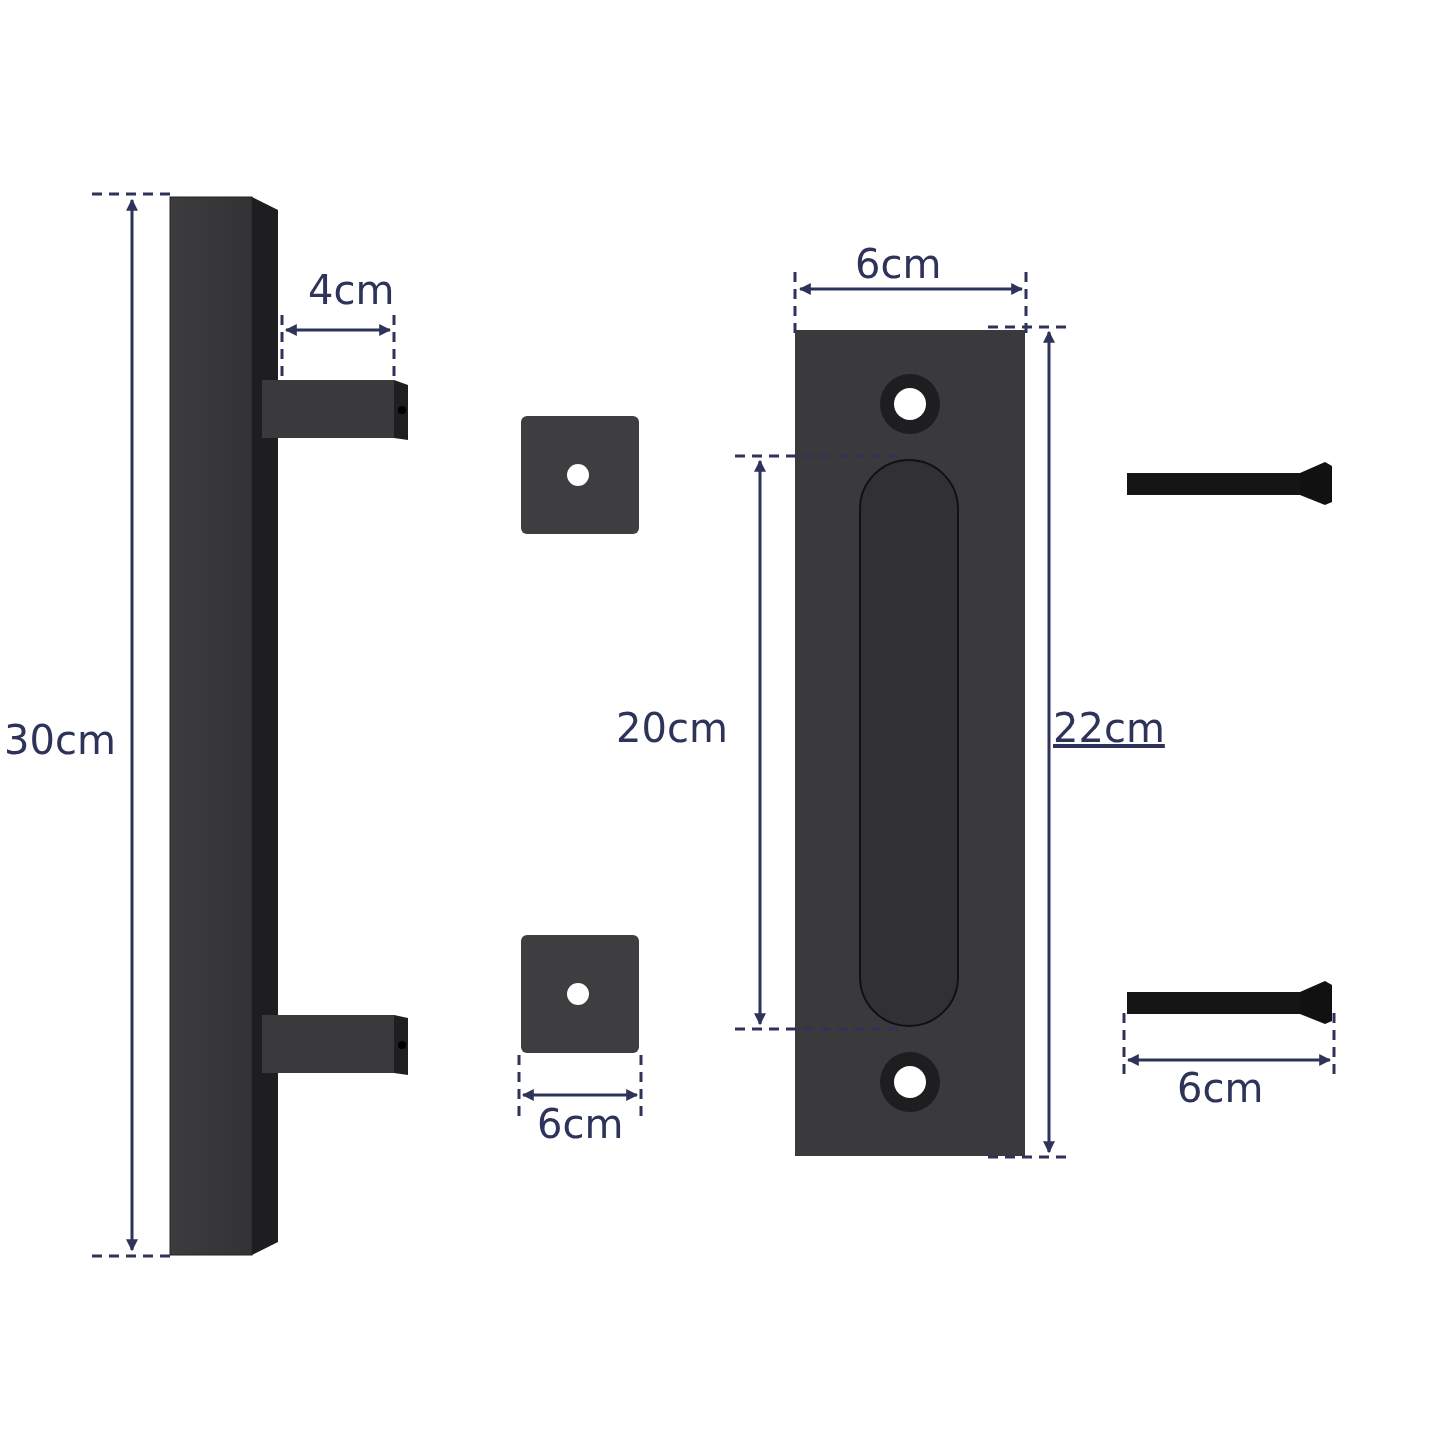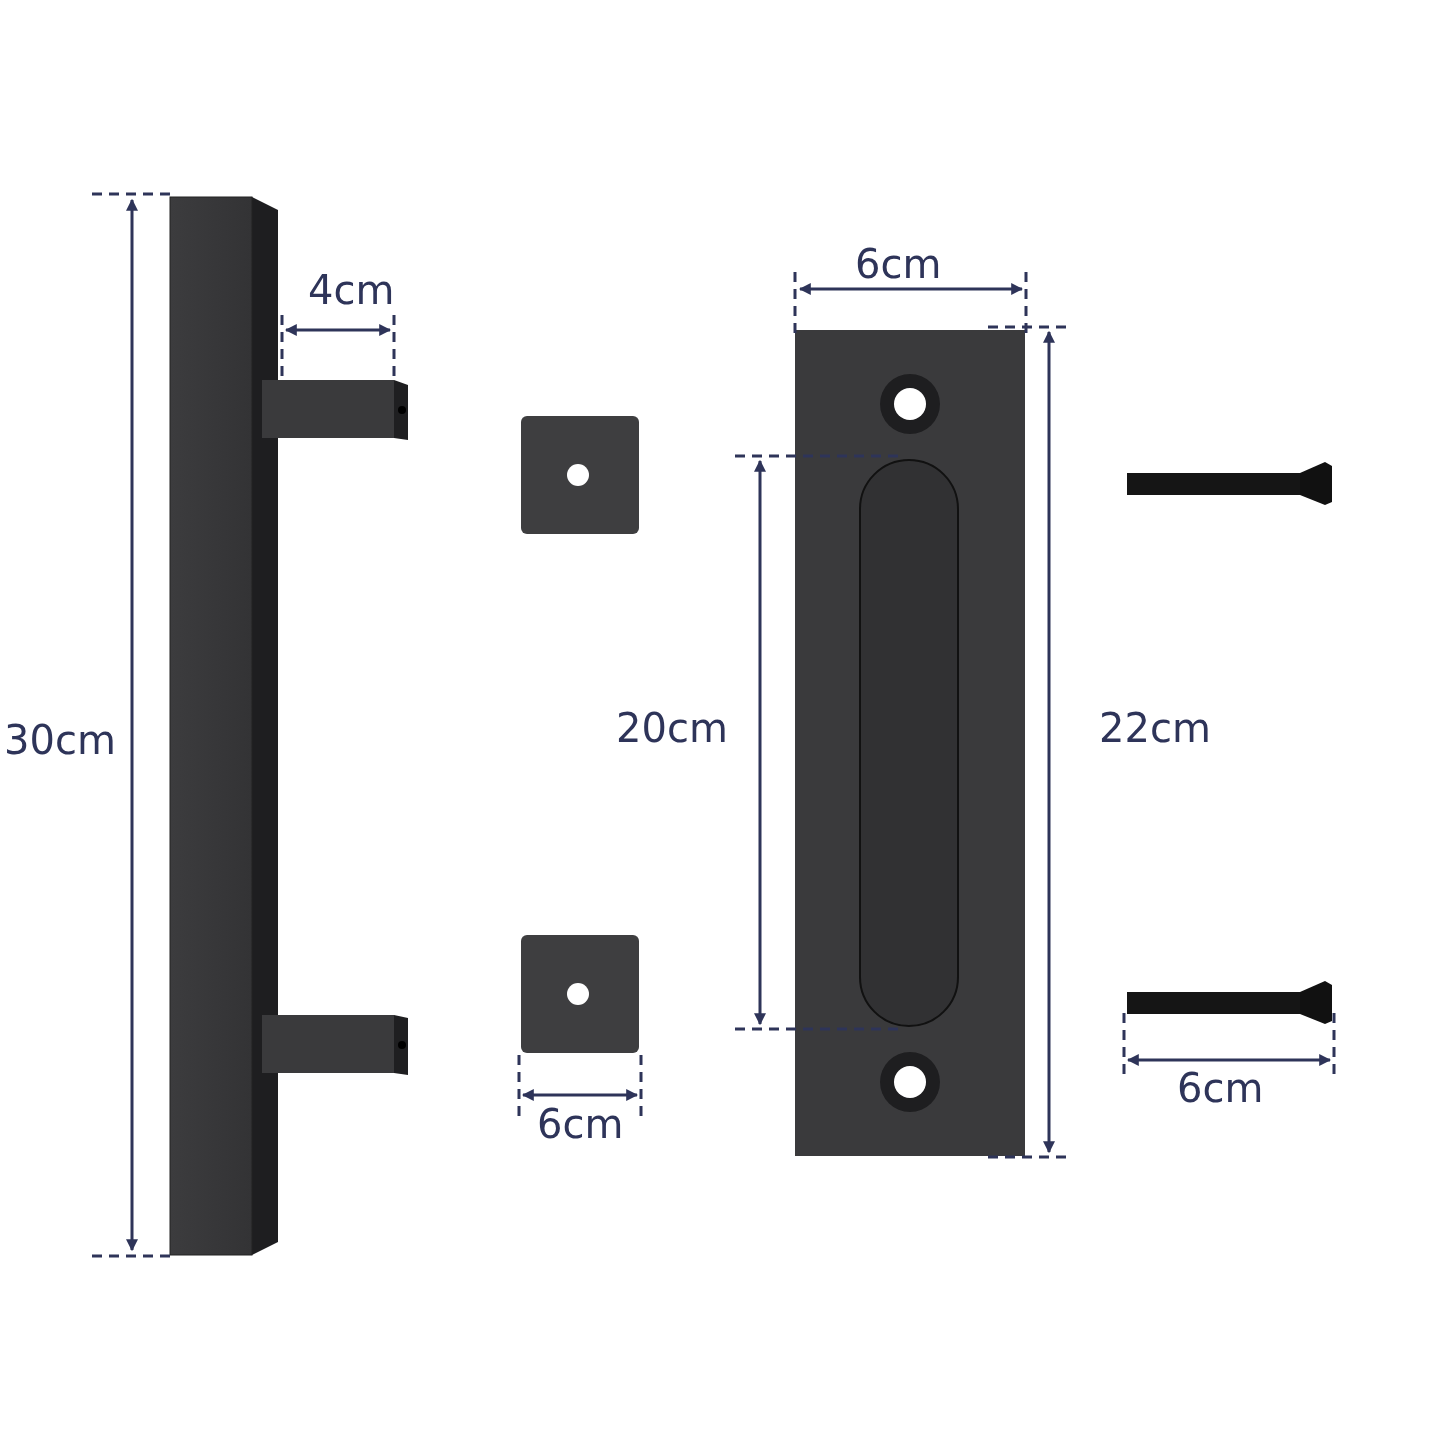--- a/index.html
+++ b/index.html
@@ -92,14 +92,14 @@
     <line x1="1334" y1="1013" x2="1334" y2="1078" stroke-dasharray="10,7"></line>
     <line x1="1128" y1="1060" x2="1330" y2="1060" marker-start="url(#arr)" marker-end="url(#arr)"></line>
   </g>
 </svg>
 
 <div class="label" style="left:4px;top:720px;">30cm</div>
 <div class="label" style="left:308px;top:270px;">4cm</div>
 <div class="label" style="left:537px;top:1104px;">6cm</div>
 <div class="label" style="left:855px;top:244px;">6cm</div>
 <div class="label" style="left:616px;top:708px;">20cm</div>
-<div class="label" style="left:1099px;top:708px;">22cm</div>
+<div class="label" style="left:1053px;top:708px;text-decoration:underline;">22cm</div>
 <div class="label" style="left:1177px;top:1068px;">6cm</div>
 
 </body></html>

